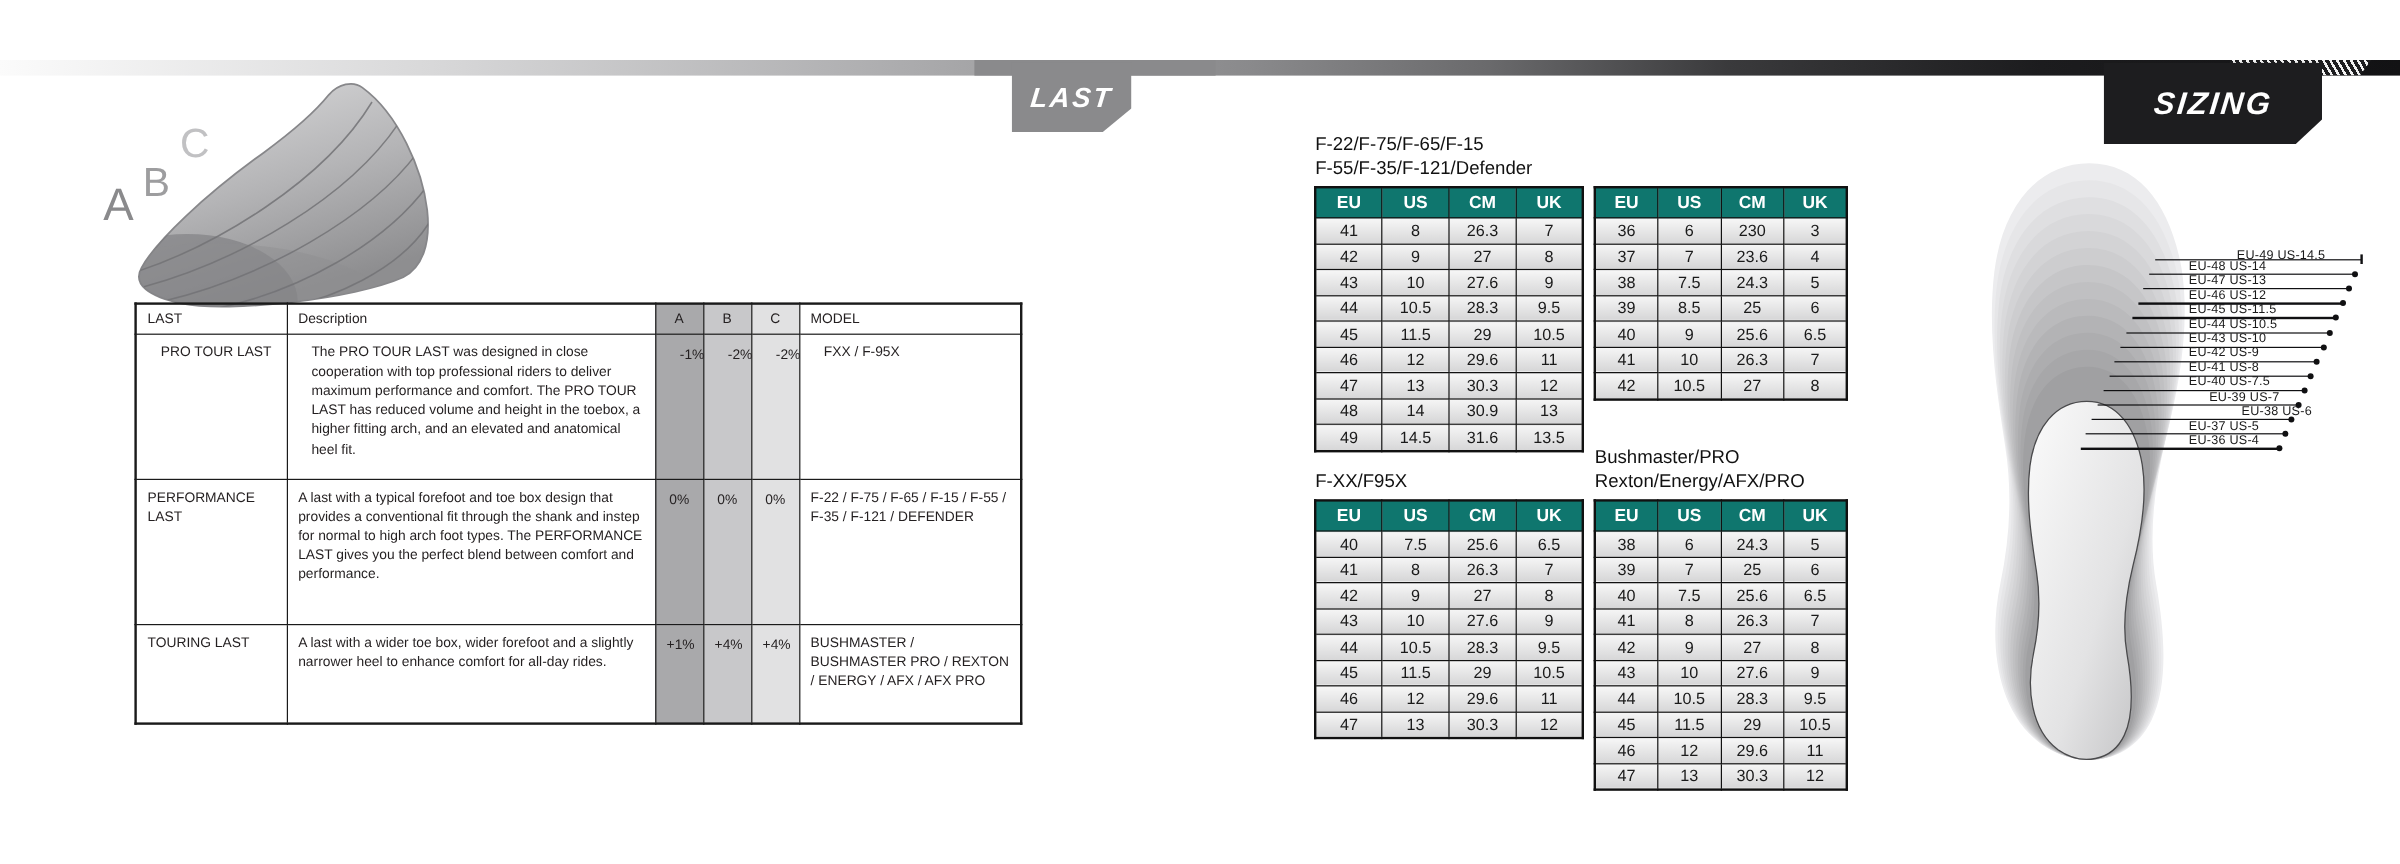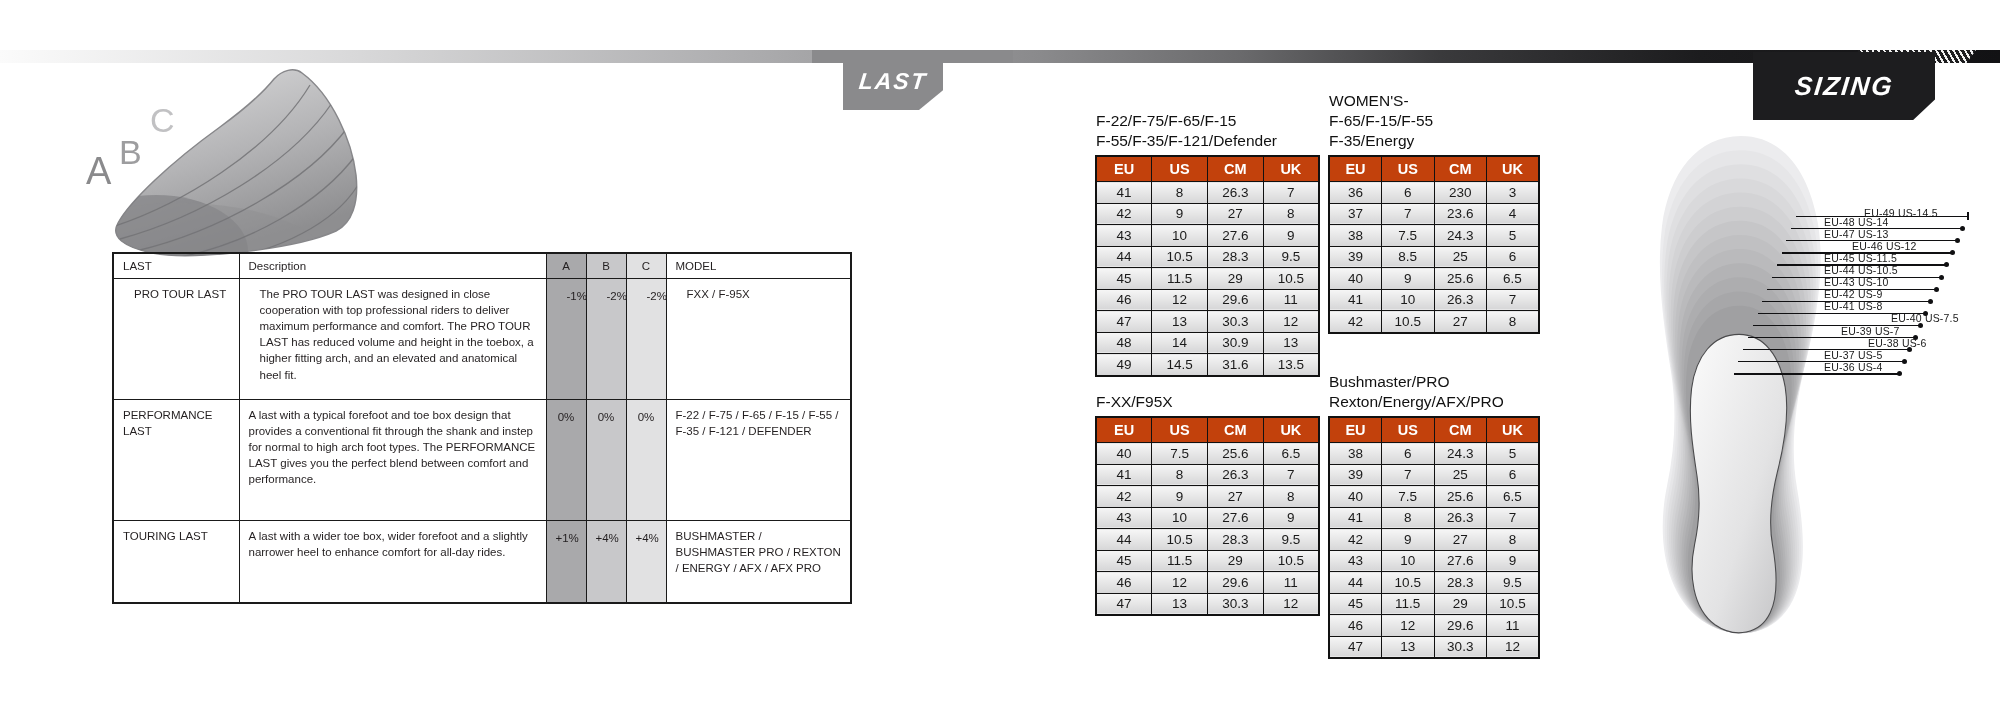--- a/index.html
+++ b/index.html
@@ -47,21 +47,21 @@
   
   .st{position:absolute;}
   .st0{left:1095px;top:155px;width:225px;border-radius:21px;}
   .st1{left:1328px;top:155px;width:212px;}
   .st2{left:1095px;top:416px;width:225px;}
   .st3{left:1328px;top:416px;width:212px;}
   .st-title{position:absolute;bottom:100%;left:1px;margin-bottom:4px;font-size:15.5px;
     line-height:20px;white-space:nowrap;color:#111;}
   .st table{width:100%;border-collapse:collapse;table-layout:fixed;border:2.5px solid #111;
     text-align:center;font-size:13.5px;color:#1a1a1a;}
-  .st th{background:#c2410c;color:#fff;font-weight:700;font-size:14.5px;height:22px;
+  .st th{background:#0f766e;color:#fff;font-weight:700;font-size:14.5px;height:22px;
     border:1.5px solid #111;}
   .st td{border:1.5px solid #111;height:18.5px;background:linear-gradient(#f6f6f6,#d6d6d7);}
 
   
   .callout-line{position:absolute;height:1.3px;background:#101012;}
   .callout-dot{position:absolute;width:5px;height:5px;border-radius:50%;background:#101012;}
   .callout-tick{position:absolute;width:2px;height:8px;background:#101012;}
   .callout-label{position:absolute;font-size:10.5px;color:#1a1a1a;white-space:nowrap;
     letter-spacing:.2px;}
 </style>
@@ -222,25 +222,20 @@
           <tr>
             <td>49</td>
             <td>14.5</td>
             <td>31.6</td>
             <td>13.5</td>
           </tr>
         </tbody>
       </table>
   </div>
   <div class="st st1">
-    <div class="st-title">
-        <div>WOMEN'S-</div>
-        <div>F-65/F-15/F-55</div>
-        <div>F-35/Energy</div>
-      </div>
     <table>
         <thead>
           <tr>
             <th>EU</th>
             <th>US</th>
             <th>CM</th>
             <th>UK</th>
           </tr>
         </thead>
         <tbody>
@@ -464,39 +459,39 @@
       <div class="callout-tick" style="left: 1967px; top: 212px;"></div>
       <div class="callout-label" style="left: 1824px; top: 207px; margin-left: 40px;">EU-49  US-14.5</div>
       <div class="callout-line" style="left: 1791.2px; top: 228.1px; width: 171.5px;"></div>
       <div class="callout-dot" style="left: 1960.2px; top: 226.1px;"></div>
       <div class="callout-label" style="left: 1824px; top: 215.6px;">EU-48  US-14</div>
       <div class="callout-line" style="left: 1786.4px; top: 240.2px; width: 171px;"></div>
       <div class="callout-dot" style="left: 1954.9px; top: 238.2px;"></div>
       <div class="callout-label" style="left: 1824px; top: 227.7px;">EU-47 US-13</div>
       <div class="callout-line" style="left: 1781.6px; top: 252.3px; width: 170.5px;"></div>
       <div class="callout-dot" style="left: 1949.6px; top: 250.3px;"></div>
-      <div class="callout-label" style="left: 1824px; top: 239.8px; margin-left: 28px;">EU-46  US-12</div>
+      <div class="callout-label" style="left: 1824px; top: 239.8px;">EU-46  US-12</div>
       <div class="callout-line" style="left: 1776.8px; top: 264.4px; width: 170px;"></div>
       <div class="callout-dot" style="left: 1944.3px; top: 262.4px;"></div>
       <div class="callout-label" style="left: 1824px; top: 251.9px;">EU-45  US-11.5</div>
       <div class="callout-line" style="left: 1772px; top: 276.5px; width: 169.5px;"></div>
       <div class="callout-dot" style="left: 1939px; top: 274.5px;"></div>
       <div class="callout-label" style="left: 1824px; top: 264px;">EU-44  US-10.5</div>
       <div class="callout-line" style="left: 1767.2px; top: 288.6px; width: 169px;"></div>
       <div class="callout-dot" style="left: 1933.7px; top: 286.6px;"></div>
       <div class="callout-label" style="left: 1824px; top: 276.1px;">EU-43  US-10</div>
       <div class="callout-line" style="left: 1762.4px; top: 300.7px; width: 168.5px;"></div>
       <div class="callout-dot" style="left: 1928.4px; top: 298.7px;"></div>
       <div class="callout-label" style="left: 1824px; top: 288.2px;">EU-42  US-9</div>
       <div class="callout-line" style="left: 1757.6px; top: 312.8px; width: 168px;"></div>
       <div class="callout-dot" style="left: 1923.1px; top: 310.8px;"></div>
       <div class="callout-label" style="left: 1824px; top: 300.3px;">EU-41  US-8</div>
       <div class="callout-line" style="left: 1752.8px; top: 324.9px; width: 167.5px;"></div>
       <div class="callout-dot" style="left: 1917.8px; top: 322.9px;"></div>
-      <div class="callout-label" style="left: 1891px; top: 312.4px;">EU-40  US-7.5</div>
+      <div class="callout-label" style="left: 1824px; top: 312.4px;">EU-40  US-7.5</div>
       <div class="callout-line" style="left: 1748px; top: 337px; width: 167px;"></div>
       <div class="callout-dot" style="left: 1912.5px; top: 335px;"></div>
       <div class="callout-label" style="left: 1824px; top: 324.5px; padding-left: 17px;">EU-39  US-7</div>
       <div class="callout-line" style="left: 1743.2px; top: 349.1px; width: 166.5px;"></div>
       <div class="callout-dot" style="left: 1907.2px; top: 347.1px;"></div>
       <div class="callout-label" style="left: 1824px; top: 336.6px; padding-left: 44px;">EU-38  US-6</div>
       <div class="callout-line" style="left: 1738.4px; top: 361.2px; width: 166px;"></div>
       <div class="callout-dot" style="left: 1901.9px; top: 359.2px;"></div>
       <div class="callout-label" style="left: 1824px; top: 348.7px;">EU-37  US-5</div>
       <div class="callout-line" style="left: 1733.6px; top: 373.3px; width: 165.5px;"></div>

